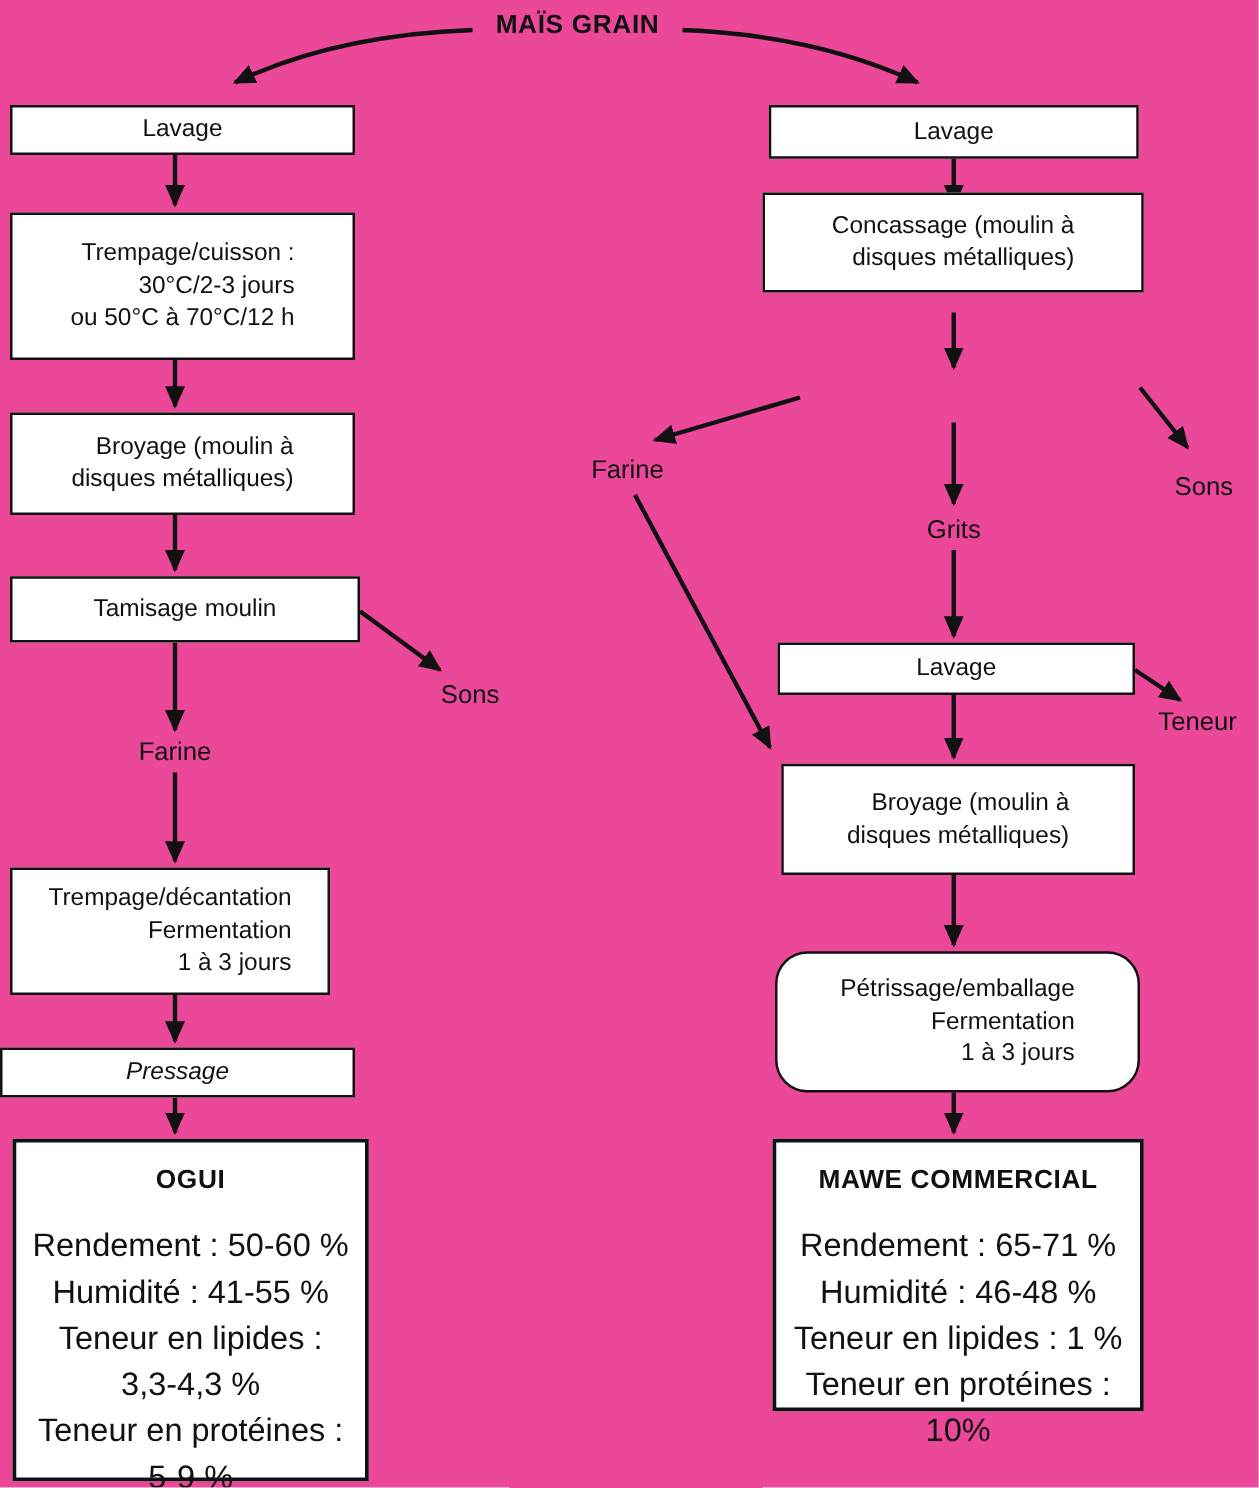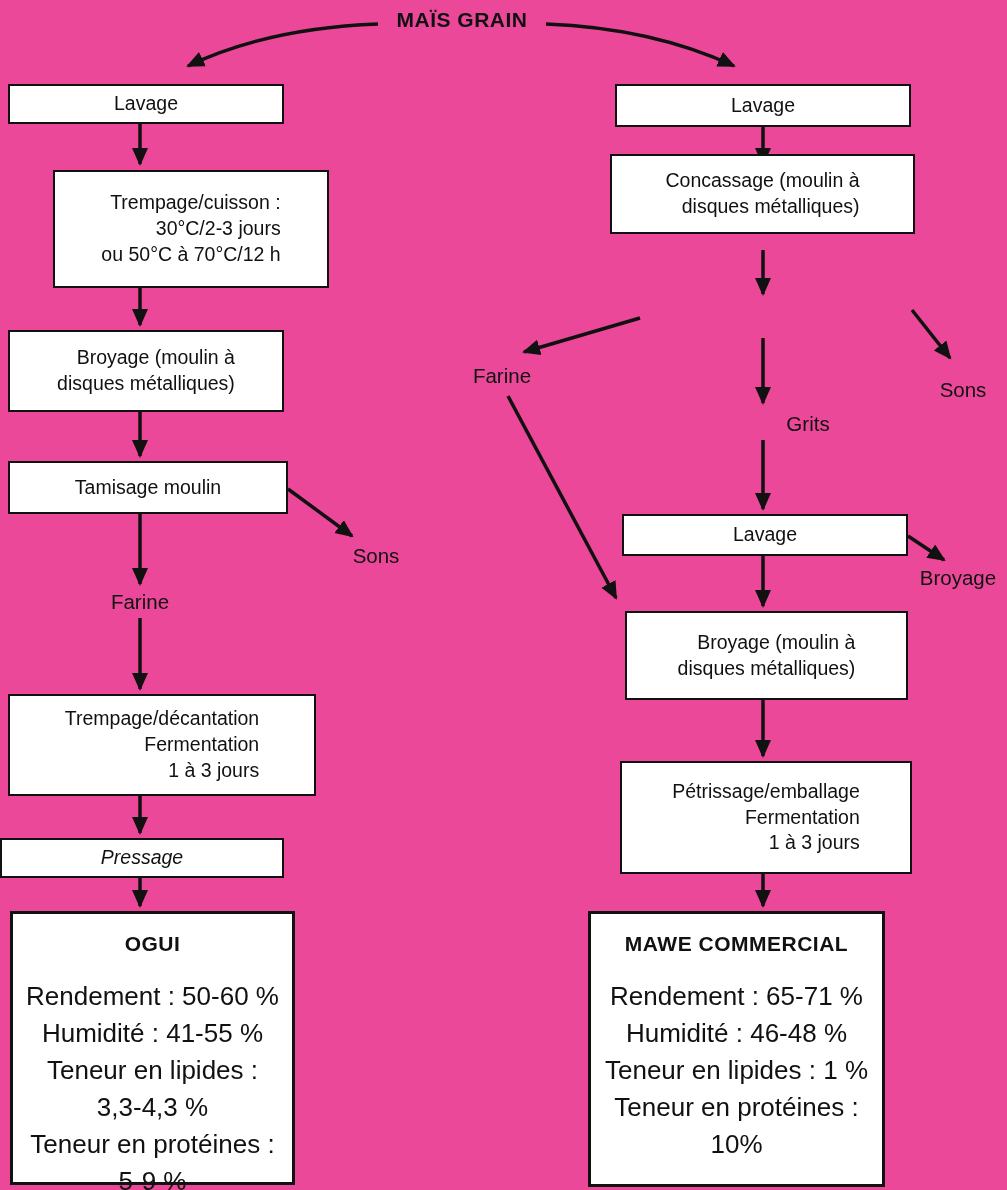--- a/index.html
+++ b/index.html
@@ -106,34 +106,34 @@
     <line class="arrow" marker-end="url(#ah)" x1="763" y1="556" x2="763" y2="606"></line>
     <line class="arrow" marker-end="url(#ah)" x1="508" y1="396" x2="616" y2="598"></line>
     <line class="arrow" marker-end="url(#ah)" x1="763" y1="700" x2="763" y2="756"></line>
     <line class="arrow" marker-end="url(#ah)" x1="763" y1="874" x2="763" y2="906"></line>
   </svg>
 
   <div class="root-title" style="left:462px; top:8px;">MAÏS GRAIN</div>
 
   <div class="box" style="left:8px; top:84px; width:276px; height:40px;">Lavage</div>
 
-  <div class="box" style="left:8px; top:170px; width:276px; height:118px;margin-left:45px;">Trempage/cuisson :
+  <div class="box" style="left:8px; top:170px; width:276px; height:118px;">Trempage/cuisson :
 30°C/2-3 jours
 ou 50°C à 70°C/12 h</div>
 
   <div class="box" style="left:8px; top:330px; width:276px; height:82px;">Broyage (moulin à
 disques métalliques)</div>
 
   <div class="box" style="left:8px; top:461px; width:280px; height:53px;">Tamisage moulin</div>
 
   <div class="flow-label" style="left:376px; top:544px;">Sons</div>
 
   <div class="flow-label" style="left:140px; top:590px;">Farine</div>
 
-  <div class="box" style="left:8px; top:694px; width:308px; height:102px;">Trempage/décantation
+  <div class="box" style="left:8px; top:694px; width:256px; height:102px;">Trempage/décantation
 Fermentation
 1 à 3 jours</div>
 
   <div class="box" style="left:0; top:838px; width:284px; height:40px;font-style:italic;">Pressage</div>
 
   <div class="product-box" style="left:10px; top:911px; width:285px; height:274px;">
     <div class="product-title">OGUI</div>
     <div class="product-specs">Rendement : 50-60 %
 Humidité : 41-55 %
 Teneur en lipides :
@@ -145,34 +145,34 @@
   <div class="box" style="left:615px; top:84px; width:296px; height:43px;">Lavage</div>
 
   <div class="box" style="left:610px; top:154px; width:305px; height:80px;">Concassage (moulin à
 disques métalliques)</div>
 
 
   <div class="flow-label" style="left:502px; top:364px;">Farine</div>
 
   <div class="flow-label" style="left:963px; top:378px;">Sons</div>
 
-  <div class="flow-label" style="left:763px; top:412px;margin-left:45px;">Grits</div>
+  <div class="flow-label" style="left:763px; top:412px;">Grits</div>
 
   <div class="box" style="left:622px; top:514px; width:286px; height:42px;">Lavage</div>
 
-  <div class="flow-label" style="left:958px; top:566px;">Broyage</div>
+  <div class="flow-label" style="left:958px; top:566px;">Teneur</div>
 
   <div class="box" style="left:625px; top:611px; width:283px; height:89px;">Broyage (moulin à
 disques métalliques)</div>
 
-  <div class="box" style="left:620px; top:761px; width:292px; height:113px;">Pétrissage/emballage
+  <div class="box" style="left:620px; top:761px; width:292px; height:113px;border-radius:26px;">Pétrissage/emballage
 Fermentation
 1 à 3 jours</div>
 
-  <div class="product-box" style="left:588px; top:911px; width:297px; height:276px;">
+  <div class="product-box" style="left:618px; top:911px; width:297px; height:218px;">
     <div class="product-title">MAWE COMMERCIAL</div>
     <div class="product-specs">Rendement : 65-71 %
 Humidité : 46-48 %
 Teneur en lipides : 1 %
 Teneur en protéines :
 10%</div>
   </div>
 
 </div>
 

